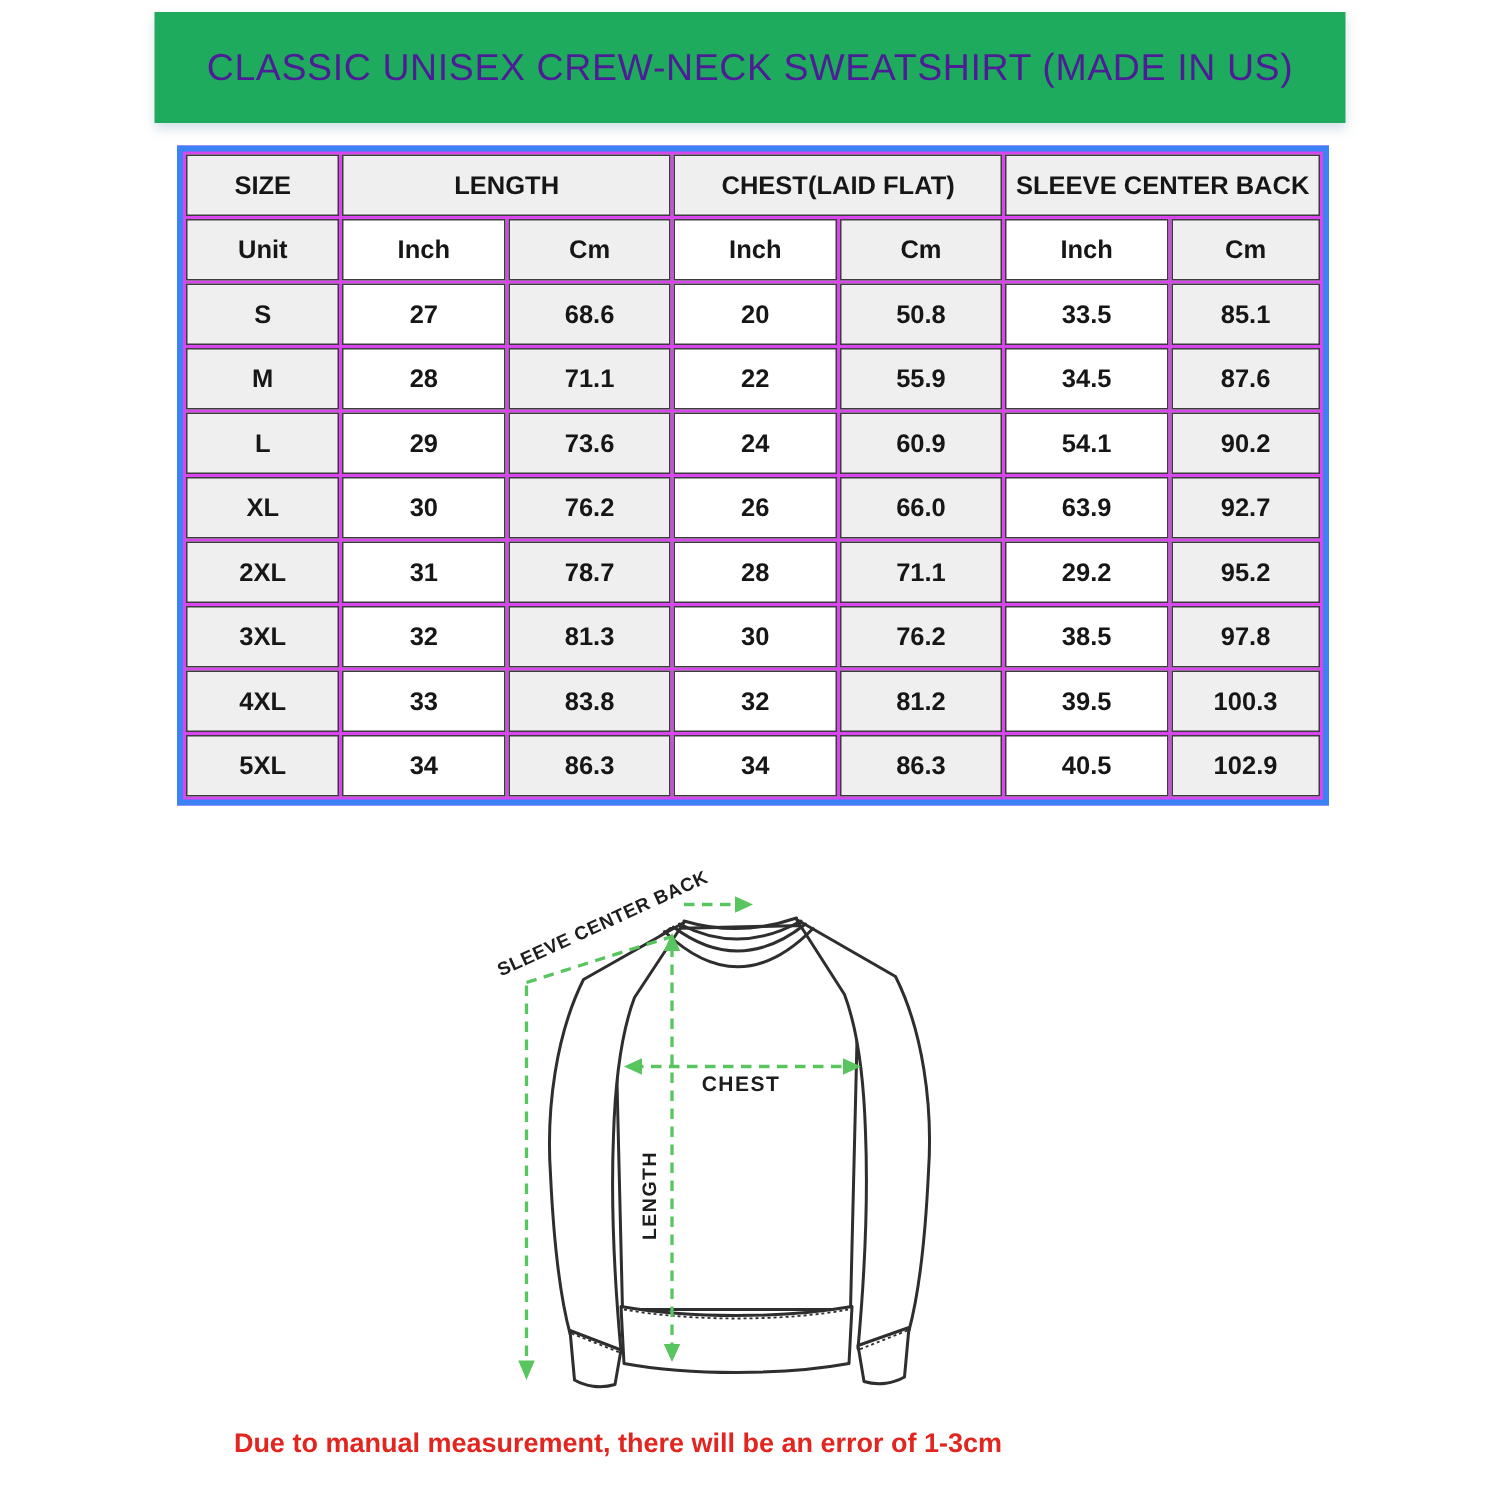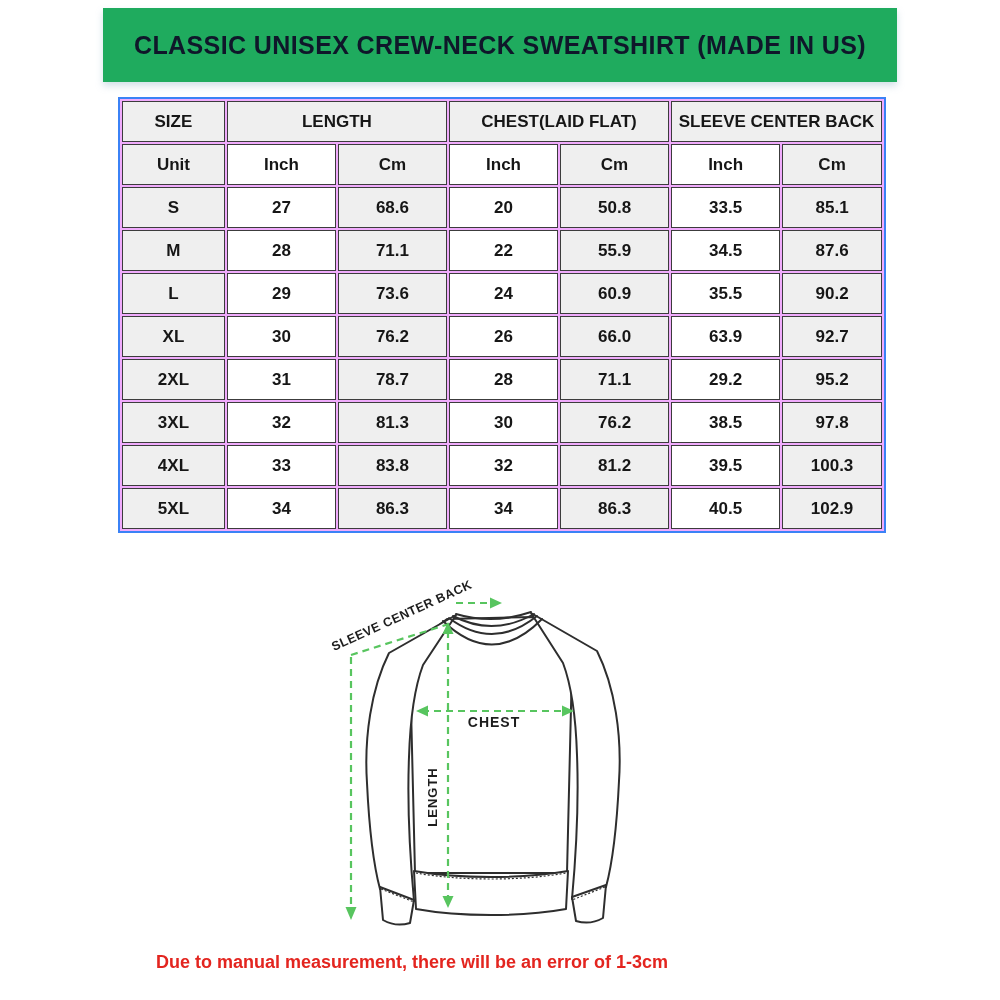--- a/index.html
+++ b/index.html
@@ -7,27 +7,27 @@
     position:relative;width:1000px;height:1000px;background:#ffffff;overflow:hidden;
     font-family:"Liberation Sans","DejaVu Sans",sans-serif;color:#161616;
   }
   
   .banner{
     position:absolute;left:103px;top:8px;width:794px;height:74px;
     background:#1FAB5E;display:flex;align-items:center;justify-content:center;
     box-shadow:0 4px 7px rgba(130,170,190,.35);
   }
   .banner h1{
-    margin:0;color:#0f172a;font-size:25px;font-weight:bold;letter-spacing:.4px;white-space:nowrap;
+    margin:0;color:#4c1d95;font-size:25px;font-weight:normal;letter-spacing:.4px;white-space:nowrap;
   }
   
   .size-table{
     position:absolute;left:118px;top:97px;width:768px;
     border-collapse:separate;border-spacing:2px;
-    border:2px solid #3b82f6;background:#f0abfc;table-layout:fixed;
+    border:4px solid #3b82f6;background:#d946ef;table-layout:fixed;
   }
   .size-table th,.size-table td{
     border:1.5px solid #3c3c3c;height:39px;text-align:center;vertical-align:middle;
     font-size:17px;font-weight:bold;padding:0;color:#161616;
   }
   .cell-gray{background:#efefef;}
   .cell-white{background:#ffffff;margin-top:43px;}
   
   .diagram{position:absolute;left:310px;top:575px;width:390px;height:380px;}
   
@@ -90,21 +90,21 @@
           <td class="cell-gray">55.9</td>
           <td class="cell-white">34.5</td>
           <td class="cell-gray">87.6</td>
         </tr>
         <tr>
           <th class="cell-gray">L</th>
           <td class="cell-white">29</td>
           <td class="cell-gray">73.6</td>
           <td class="cell-white">24</td>
           <td class="cell-gray">60.9</td>
-          <td class="cell-white">35.5</td>
+          <td class="cell-white">54.1</td>
           <td class="cell-gray">90.2</td>
         </tr>
         <tr>
           <th class="cell-gray">XL</th>
           <td class="cell-white">30</td>
           <td class="cell-gray">76.2</td>
           <td class="cell-white">26</td>
           <td class="cell-gray">66.0</td>
           <td class="cell-white">63.9</td>
           <td class="cell-gray">92.7</td>

